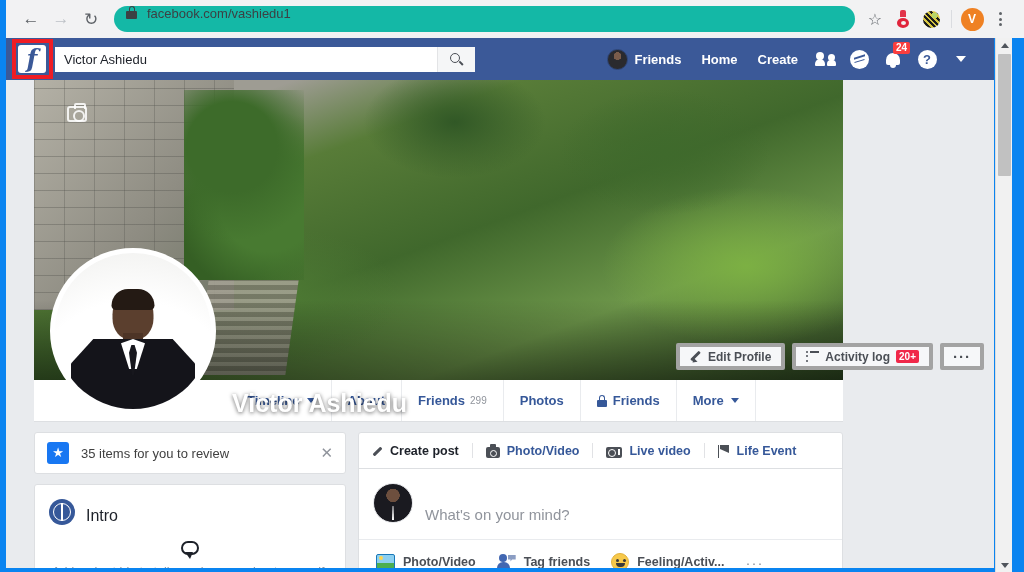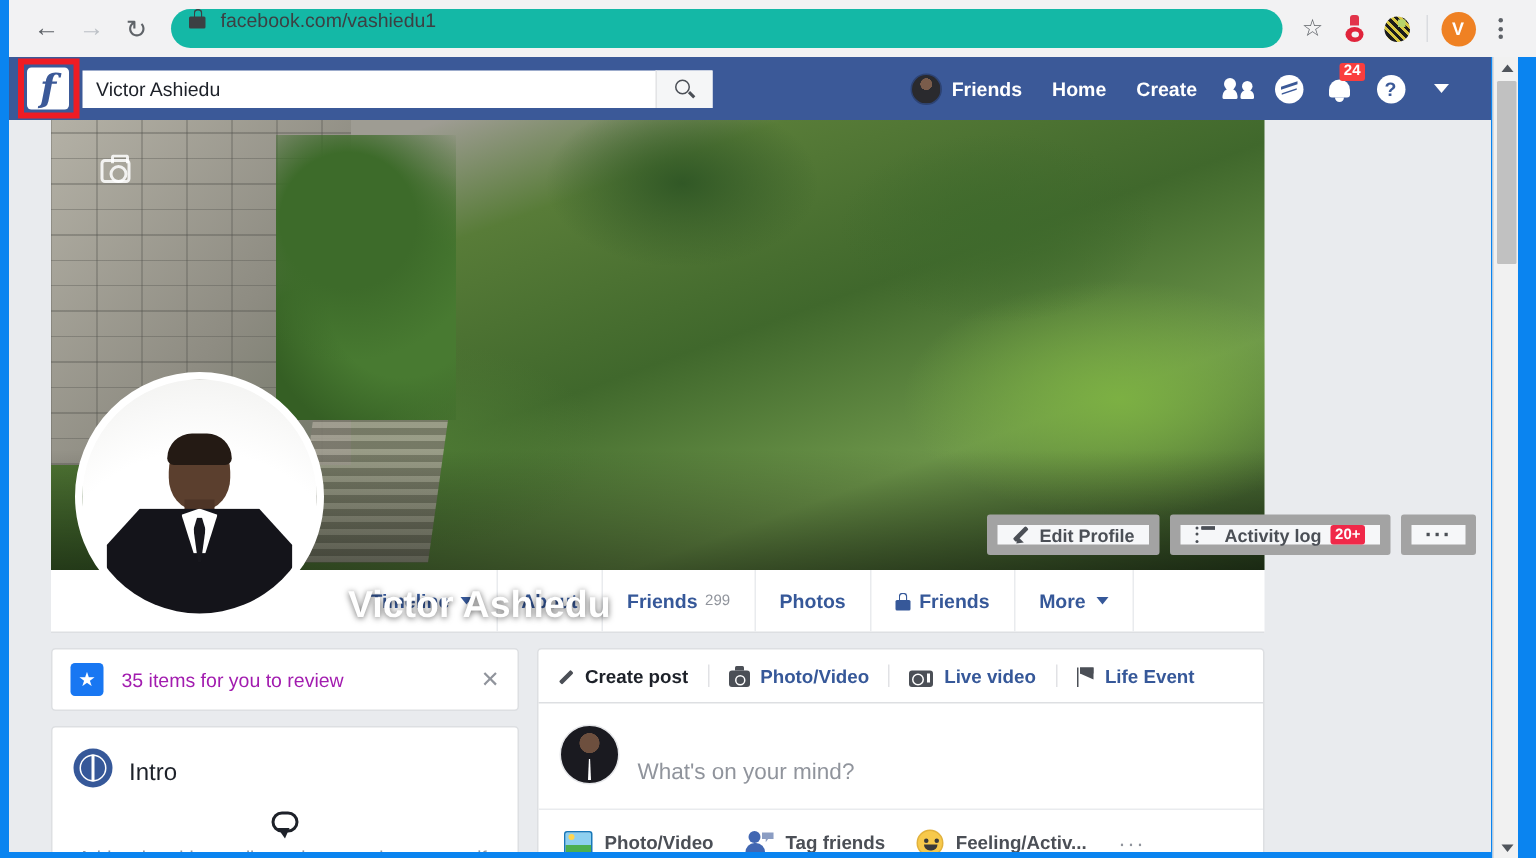--- a/index.html
+++ b/index.html
@@ -189,21 +189,21 @@
     clip-path: polygon(30% 0, 70% 0, 100% 26%, 62% 100%, 38% 100%, 0 26%);
   }
 
   .cover-name {
     position: absolute; left: 226px; top: 338px; color: #fff; font-size: 25px;
     font-weight: bold; text-shadow: 0 1px 4px rgba(0,0,0,.6); z-index: 7;
     transform: translateY(-100%);
   }
   .cover-actions { position: absolute; right: 10px; top: 263px; display: flex; align-items: center; z-index: 7; }
   .cta {
-    height: 27px; background: #f6f7f9; border: 7px solid #a3a3a3; border-radius: 2px;
+    height: 27px; background: #f6f7f9; border: 4px solid #a3a3a3; border-radius: 2px;
     display: flex; align-items: center; padding: 0 10px; font-size: 12px; font-weight: bold;
     color: #4b4f56; margin-left: 7px; white-space: nowrap;
   }
   .pencil-ico { width: 12px; height: 12px; position: relative; margin-right: 6px; }
   .pencil-ico::before {
     content: ""; position: absolute; left: 4px; top: -1px; width: 3px; height: 12px;
     background: #4b4f56; transform: rotate(45deg); border-radius: 1px;
   }
   .pencil-ico::after {
     content: ""; position: absolute; left: 1px; bottom: 0px; width: 0; height: 0;
@@ -243,21 +243,21 @@
   
   .col-left { position: absolute; left: 28px; top: 352px; width: 312px; }
   .col-right { position: absolute; left: 352px; top: 352px; width: 485px; }
   .card { background: #fff; border: 1px solid #dddfe2; border-radius: 3px; margin-bottom: 10px; }
 
   .review-card { display: flex; align-items: center; height: 42px; padding: 0 12px; }
   .star-sq {
     width: 22px; height: 22px; background: #1877f2; border-radius: 3px; color: #fff;
     font-size: 13px; line-height: 22px; text-align: center; flex: 0 0 auto;
   }
-  .review-text { margin-left: 12px; font-size: 13px; color: #a21caf; flex: 1 1 auto; }
+  .review-text { margin-left: 12px; font-size: 13px; color: #404040; flex: 1 1 auto; }
   .x-close { color: #90949c; font-size: 15px; }
 
   .intro-head { display: flex; align-items: flex-end; padding: 14px 14px 4px; }
   .globe-ico {
     width: 26px; height: 26px; border-radius: 50%; background: #365899; flex: 0 0 auto;
     position: relative; overflow: hidden;
   }
   .globe-ico::before { content:""; position:absolute; inset:4px; border:1.5px solid #fff; border-radius:50%; }
   .globe-ico::after { content:""; position:absolute; left:12px; top:4px; width:1.5px; height:18px; background:#fff; }
   .intro-title { margin-left: 11px; font-size: 16px; color: #1d2129; }

